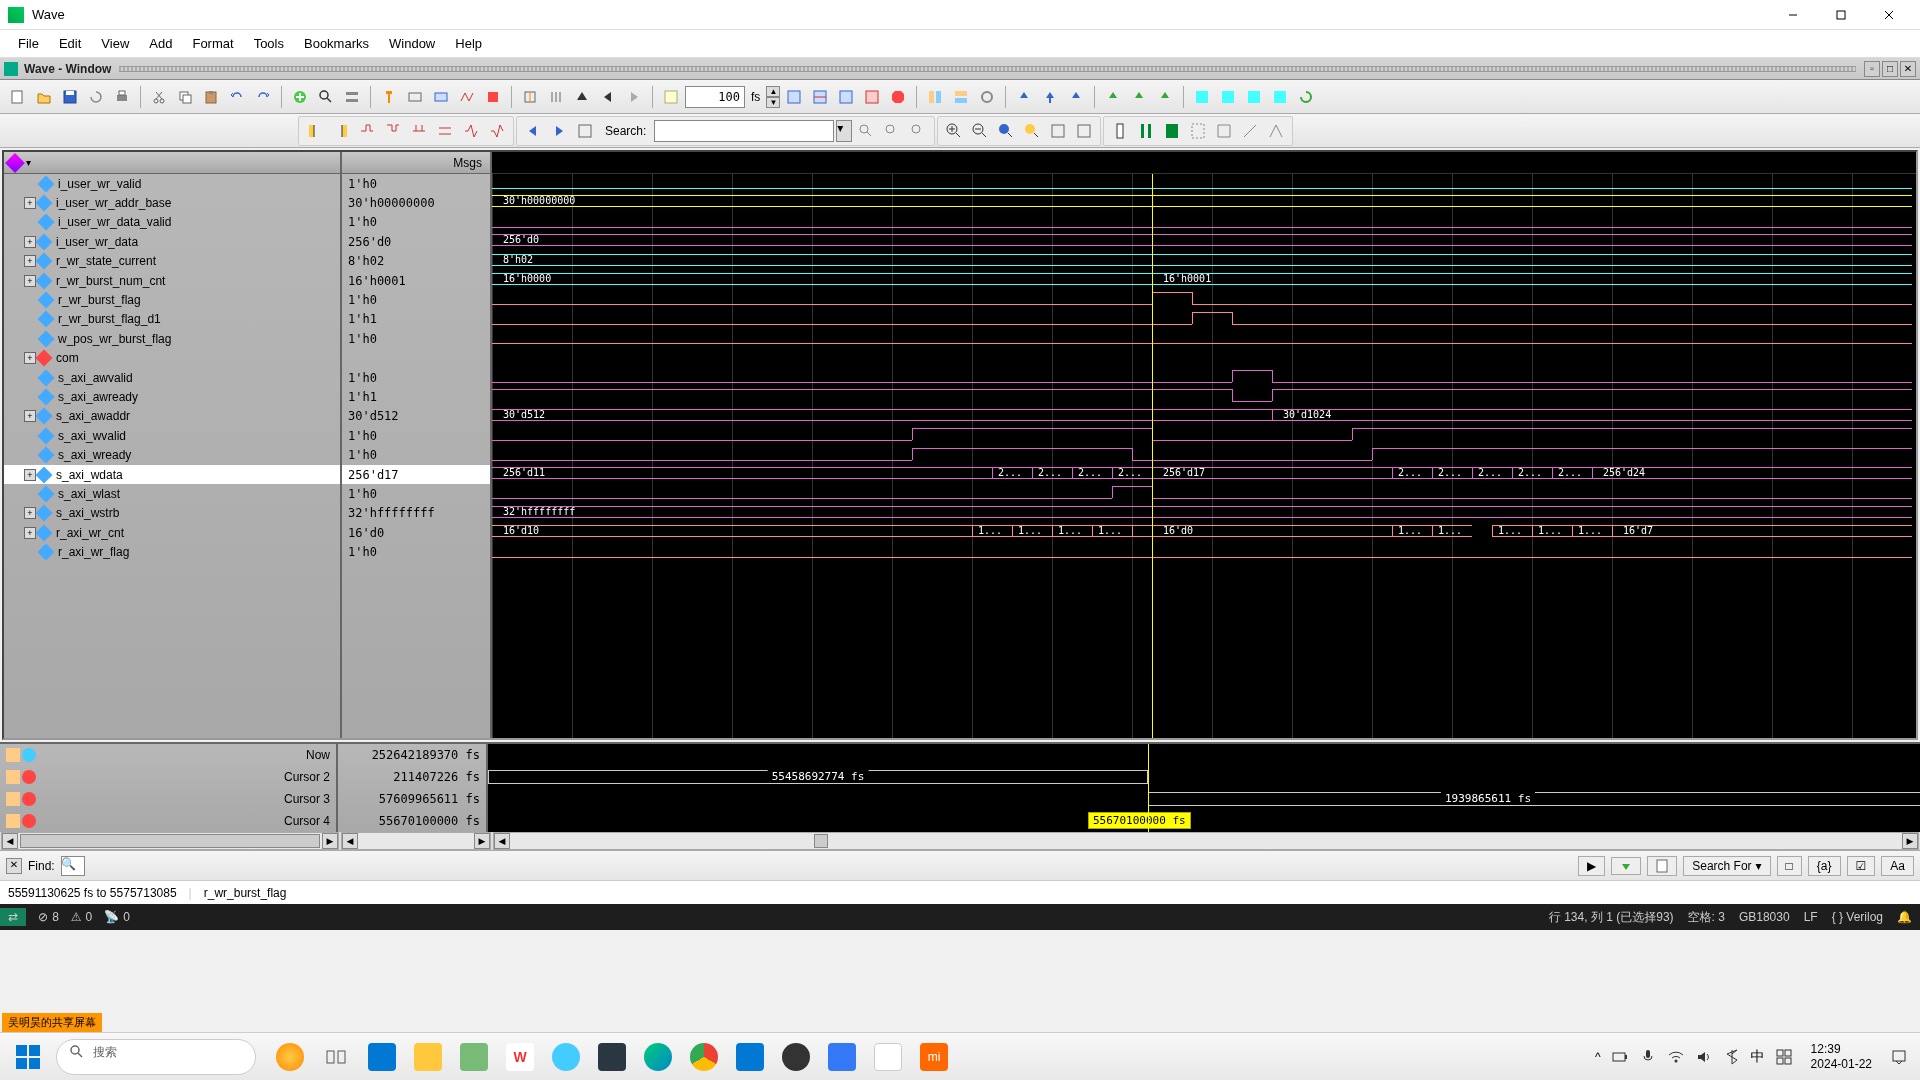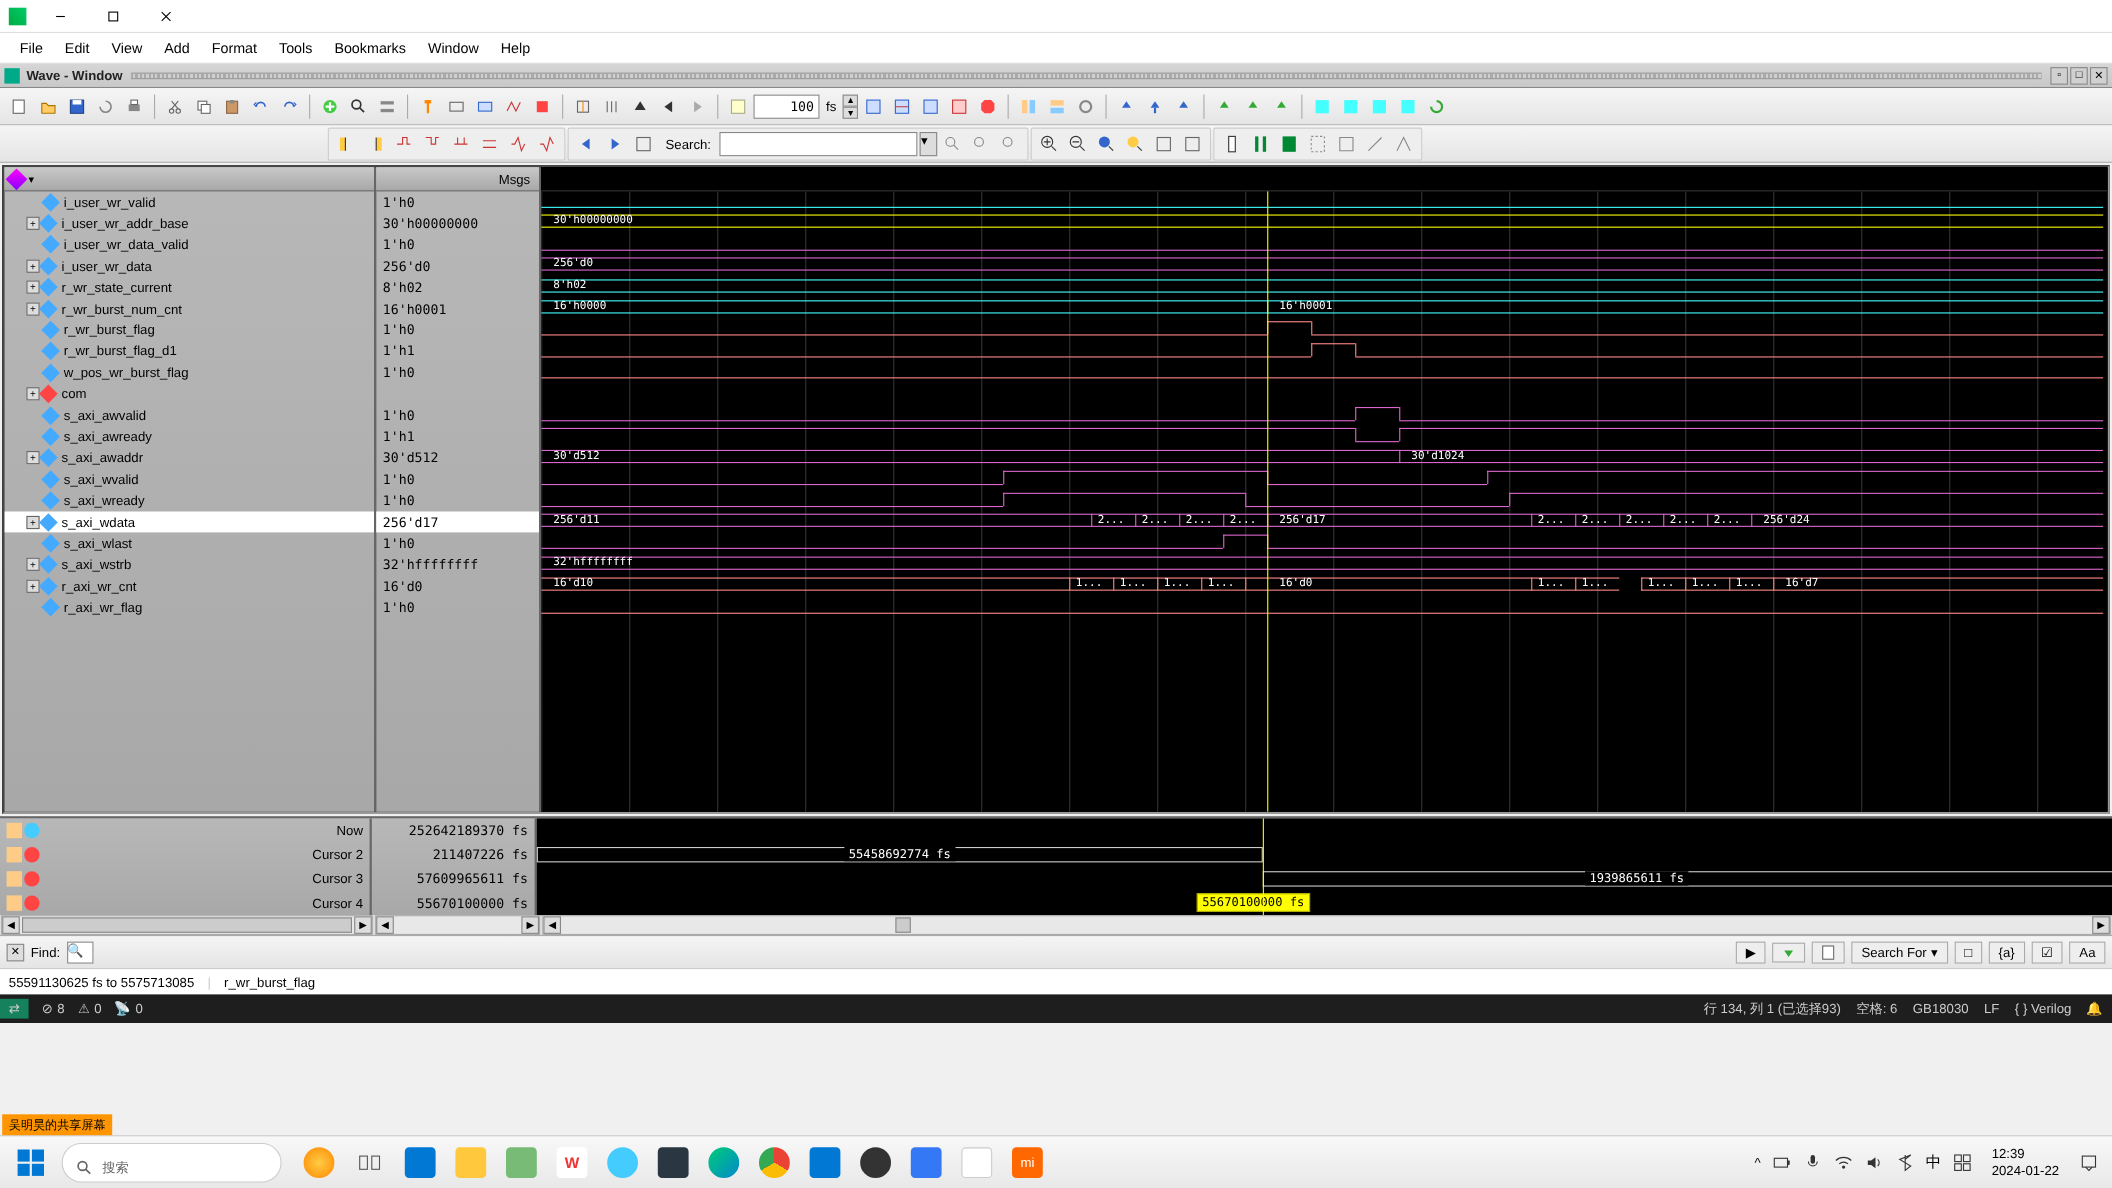--- a/index.html
+++ b/index.html
@@ -99,38 +99,39 @@
 .vscode-status { height: 26px; background: #1e1e1e; color: #ccc; display: flex; align-items: center; padding: 0 8px; font-size: 12px; gap: 14px; }
 .vscode-status .left { display: flex; align-items: center; gap: 12px; }
 .vscode-status .right { margin-left: auto; display: flex; align-items: center; gap: 14px; }
 .vscode-status .remote { background: #16825d; padding: 2px 8px; margin-left: -8px; }
 .vscode-status .erricon { display: flex; align-items: center; gap: 4px; }
 
 .taskbar { position: absolute; bottom: 0; left: 0; right: 0; height: 48px; background: linear-gradient(#f8f8f8, #e8e8e8); display: flex; align-items: center; padding: 0 4px; border-top: 1px solid #ccc; }
 .taskbar .start { width: 48px; height: 40px; display: flex; align-items: center; justify-content: center; cursor: pointer; }
 .taskbar .start .winlogo { width: 24px; height: 24px; display: grid; grid-template: 1fr 1fr / 1fr 1fr; gap: 2px; }
 .taskbar .start .winlogo div { background: #0078d4; }
-.taskbar .search { display: flex; align-items: flex-end; background: #fff; border: 1px solid #ccc; border-radius: 20px; padding: 4px 12px; height: 36px; width: 200px; margin-left: 4px; }
+.taskbar .search { display: flex; align-items: flex-start; background: #fff; border: 1px solid #ccc; border-radius: 20px; padding: 4px 12px; height: 36px; width: 200px; margin-left: 4px; }
 .taskbar .search .sicon { width: 16px; height: 16px; margin-right: 8px; }
 .taskbar .apps { display: flex; gap: 2px; margin-left: 12px; }
 .taskbar .appicon { width: 44px; height: 40px; display: flex; align-items: center; justify-content: center; cursor: pointer; border-radius: 4px; }
 .taskbar .appicon .ico { width: 28px; height: 28px; border-radius: 4px; }
 .taskbar .tray { margin-left: auto; display: flex; align-items: center; gap: 10px; padding-right: 8px; }
 .taskbar .tray .trayicon { width: 18px; height: 18px; }
 .taskbar .clock { font-size: 12px; line-height: 1.2; padding: 0 8px; }
 
 .sharebadge { position: absolute; bottom: 48px; left: 2px; background: #ff9500; color: #000; font-size: 11px; padding: 2px 6px; z-index: 100; }
 
 svg { display: block; }
 </style>
 </head>
 <body>
 
 <div class="titlebar">
   <div class="icon"></div>
+  <div class="title">Wave</div>
   <div class="winbtns">
     <div class="winbtn">
         <svg width="12" height="12">
           <line x1="2" y1="6" x2="10" y2="6" stroke="#000"></line>
         </svg>
       </div>
     <div class="winbtn">
         <svg width="12" height="12">
           <rect x="2" y="2" width="8" height="8" fill="none" stroke="#000"></rect>
         </svg>
@@ -997,21 +998,21 @@
 
 <div class="vscode-status">
   <div class="left">
     <span class="remote">⇄</span>
     <span class="erricon">⊘ <span>8</span></span>
     <span class="erricon">⚠ <span>0</span></span>
     <span class="erricon">📡 <span>0</span></span>
   </div>
   <div class="right">
     <span>行 134, 列 1 (已选择93)</span>
-    <span>空格: 6</span>
+    <span>空格: 3</span>
     <span>GB18030</span>
     <span>LF</span>
     <span>{ } <span>Verilog</span></span>
     <span>🔔</span>
   </div>
 </div>
 
 <div class="sharebadge">吴明昊的共享屏幕</div>
 
 <div class="taskbar">

